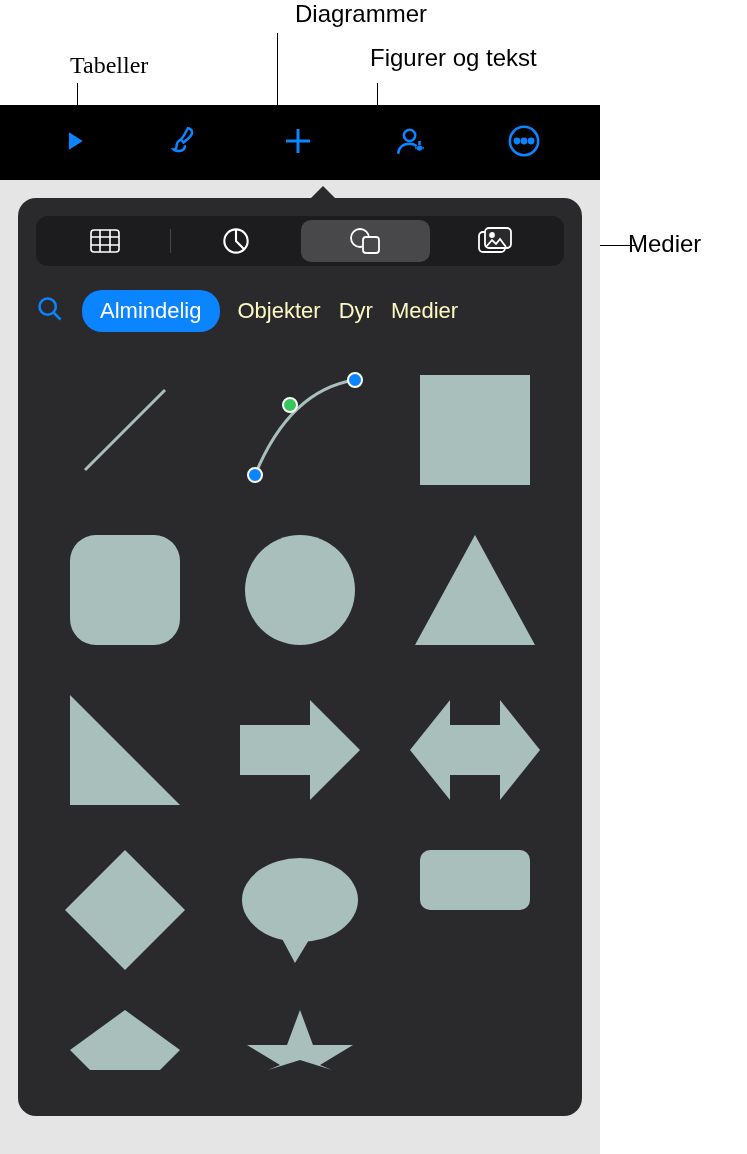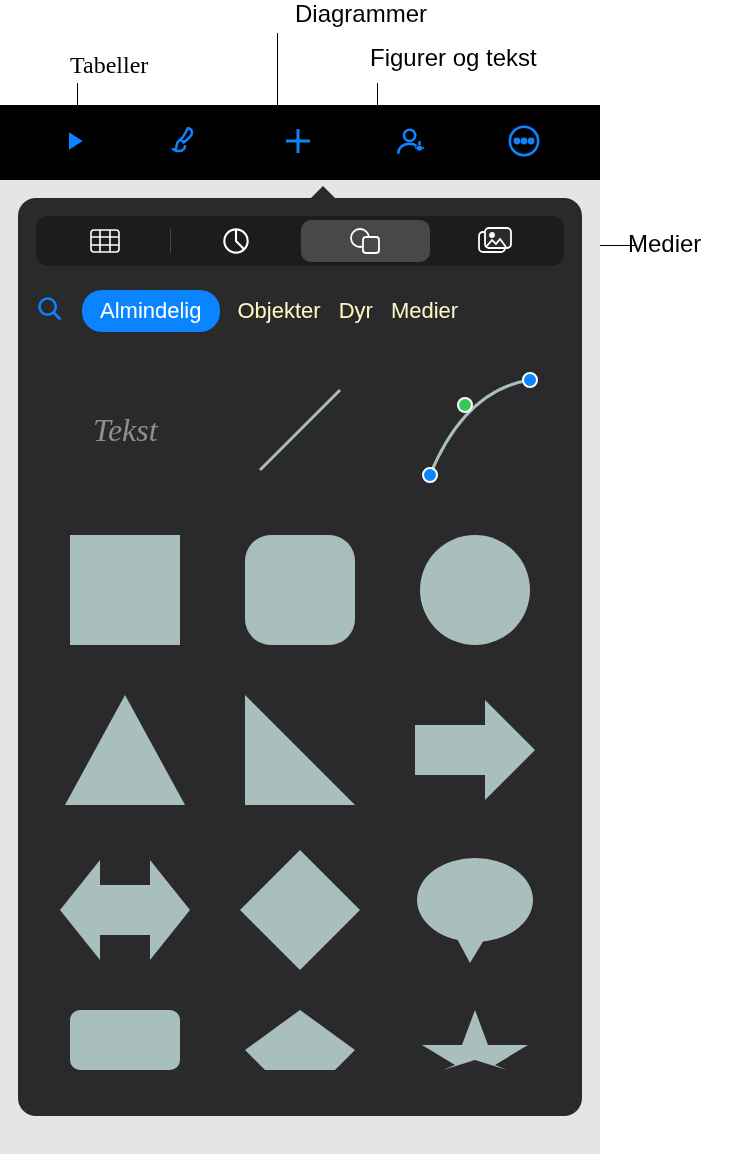--- a/index.html
+++ b/index.html
@@ -241,23 +241,20 @@
     </span>
     <span class="category-pill">Almindelig</span>
     <span class="category-link">Objekter</span>
     <span class="category-link">Dyr</span>
     <span class="category-link">Medier</span>
   </div>
 
   <div class="shapes-grid">
 
     <div class="shape-cell">
-      <span class="text-placeholder">Tekst</span>
-    </div>
-    <div class="shape-cell">
       <svg width="110" height="110" viewBox="0 0 110 110">
           <line x1="15" y1="95" x2="95" y2="15" stroke="#a8bfbb" stroke-width="3"></line>
         </svg>
     </div>
     <div class="shape-cell">
       <svg width="130" height="120" viewBox="0 0 130 120">
           <path d="M20 105 Q 55 20 120 10" stroke="#a8bfbb" stroke-width="3" fill="none"></path>
           <circle cx="20" cy="105" r="7" fill="#0a84ff" stroke="#fff" stroke-width="2"></circle>
           <circle cx="55" cy="35" r="7" fill="#34c759" stroke="#fff" stroke-width="2"></circle>
           <circle cx="120" cy="10" r="7" fill="#0a84ff" stroke="#fff" stroke-width="2"></circle>

